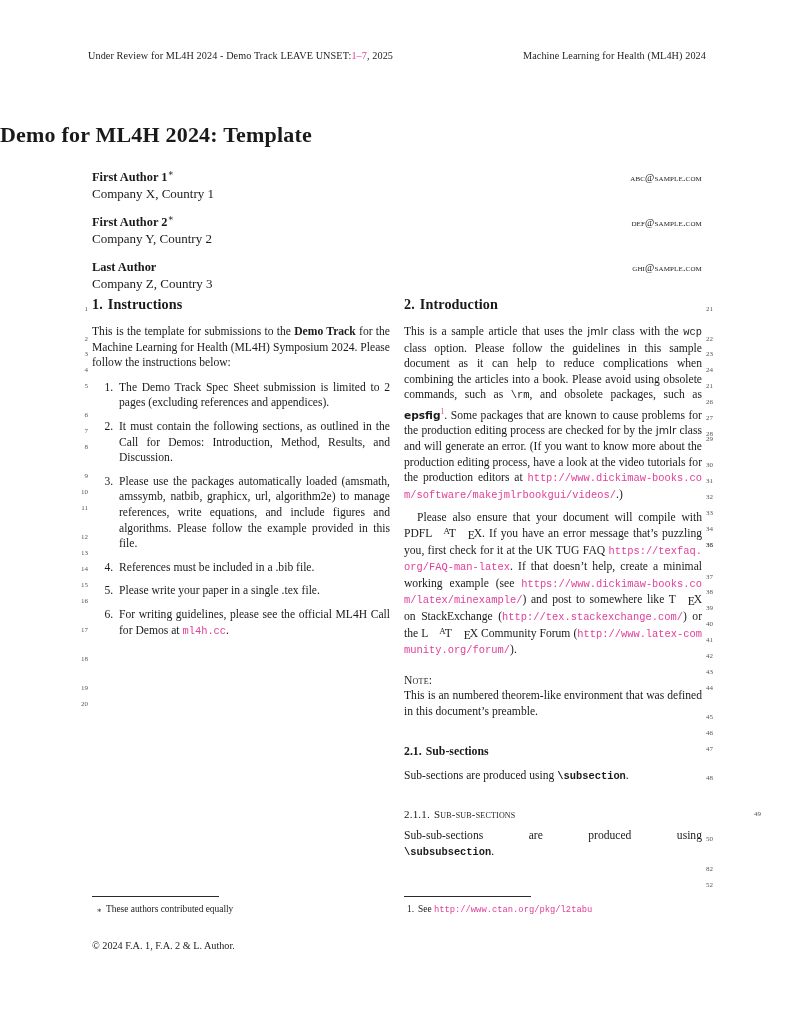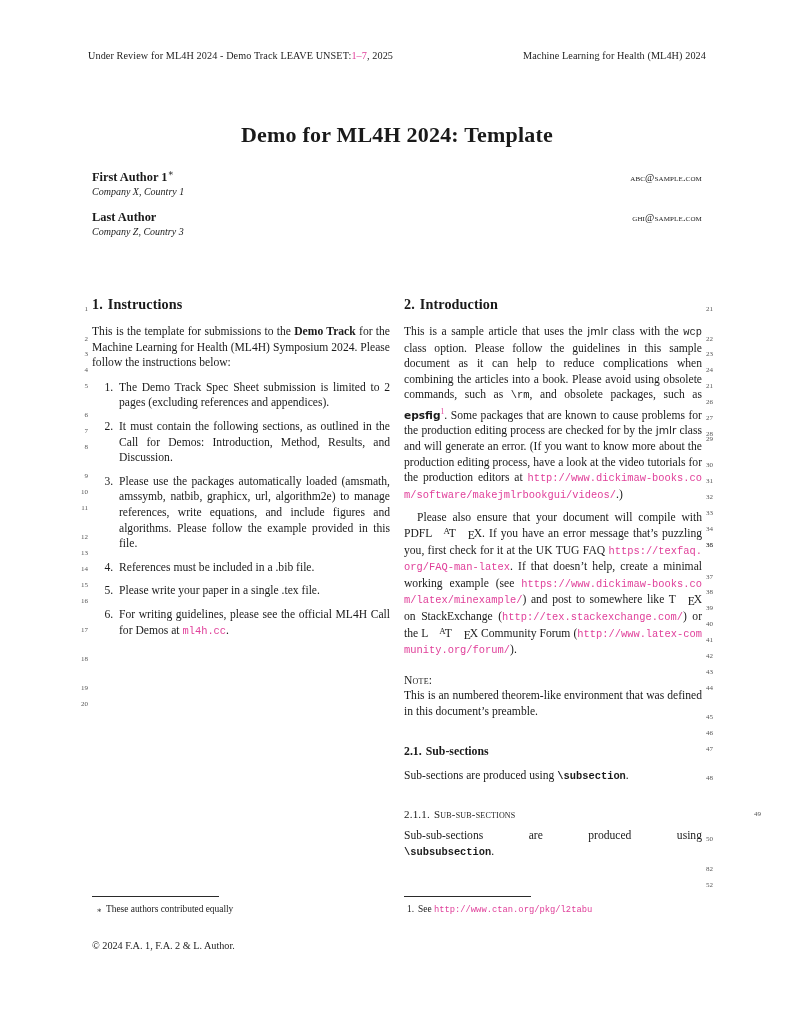--- a/index.html
+++ b/index.html
@@ -36,21 +36,21 @@
     white-space: nowrap;
   }
   .runhead .lnk { color: #e0409a; }
 
   
   .title {
     position: absolute;
     top: 122px;
     left: 0;
     width: 100%;
-    text-align: center;
+    text-align: left;
     font-size: 22px;
     font-weight: bold;
     letter-spacing: 0.2px;
   }
 
   
   .authors {
     position: absolute;
     top: 168px;
     left: 92px;
@@ -70,22 +70,21 @@
     font-weight: normal;
     font-size: 9px;
     vertical-align: super;
   }
   .author-email {
     font-size: 10px;
     font-variant: small-caps;
     letter-spacing: 0.15px;
   }
   .author-affil {
-    font-style: italic;
-    font-size: 10px;
+    font-size: 13px;
     margin-bottom: 11px;
   }
 
   
   .cols {
     position: absolute;
     top: 296px;
     left: 0;
     width: 100%;
     height: 600px;
@@ -265,20 +264,25 @@
 
     <div>
       <div class="author-row">
         <span class="author-name"><span>First Author 1</span><span class="star">∗</span></span>
         <span class="author-email">abc@sample.com</span>
       </div>
       <div class="author-affil">Company X, Country 1</div>
     </div>
 
     <div>
+      <div class="author-row">
+        <span class="author-name"><span>First Author 2</span><span class="star">∗</span></span>
+        <span class="author-email">def@sample.com</span>
+      </div>
+      <div class="author-affil">Company Y, Country 2</div>
     </div>
 
     <div>
       <div class="author-row">
         <span class="author-name"><span>Last Author</span><span class="star"></span></span>
         <span class="author-email">ghi@sample.com</span>
       </div>
       <div class="author-affil">Company Z, Country 3</div>
     </div>
 

